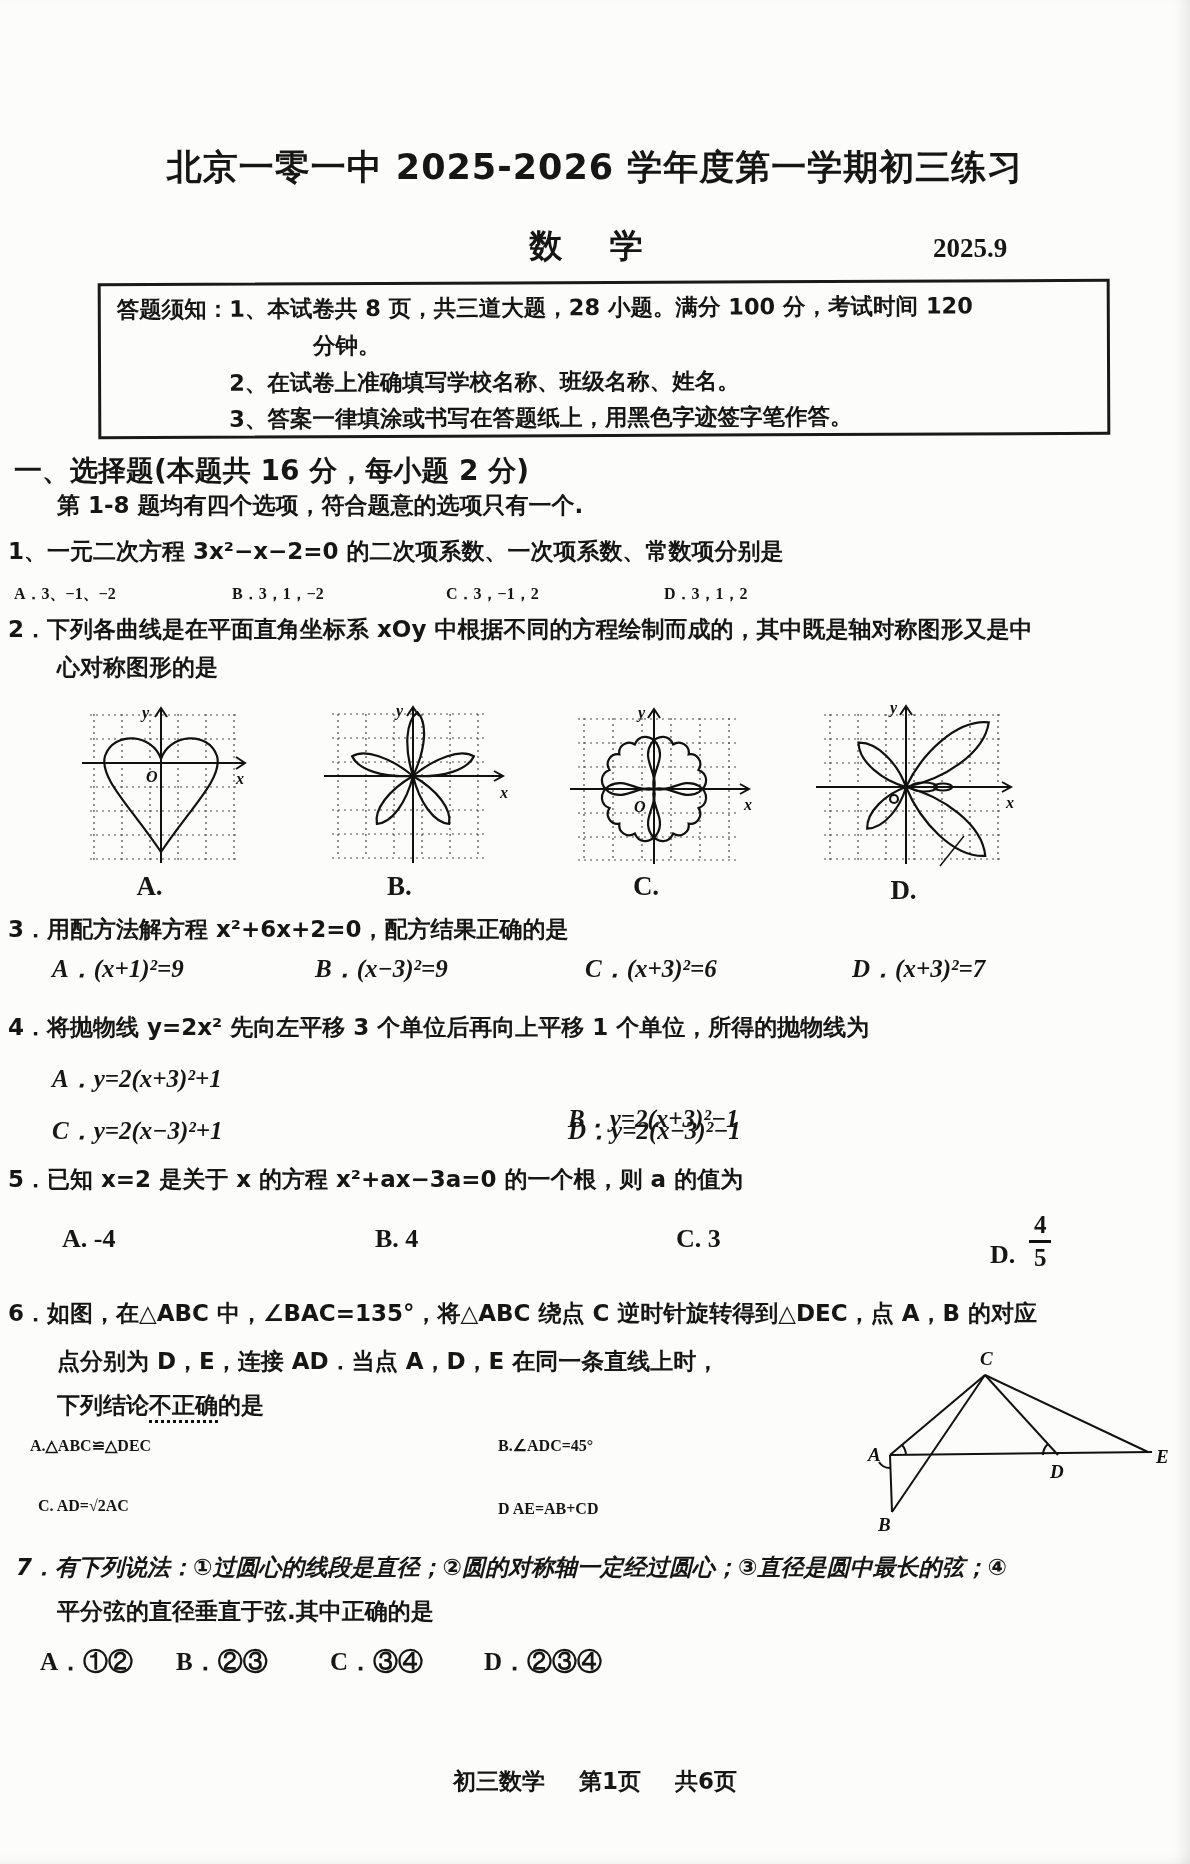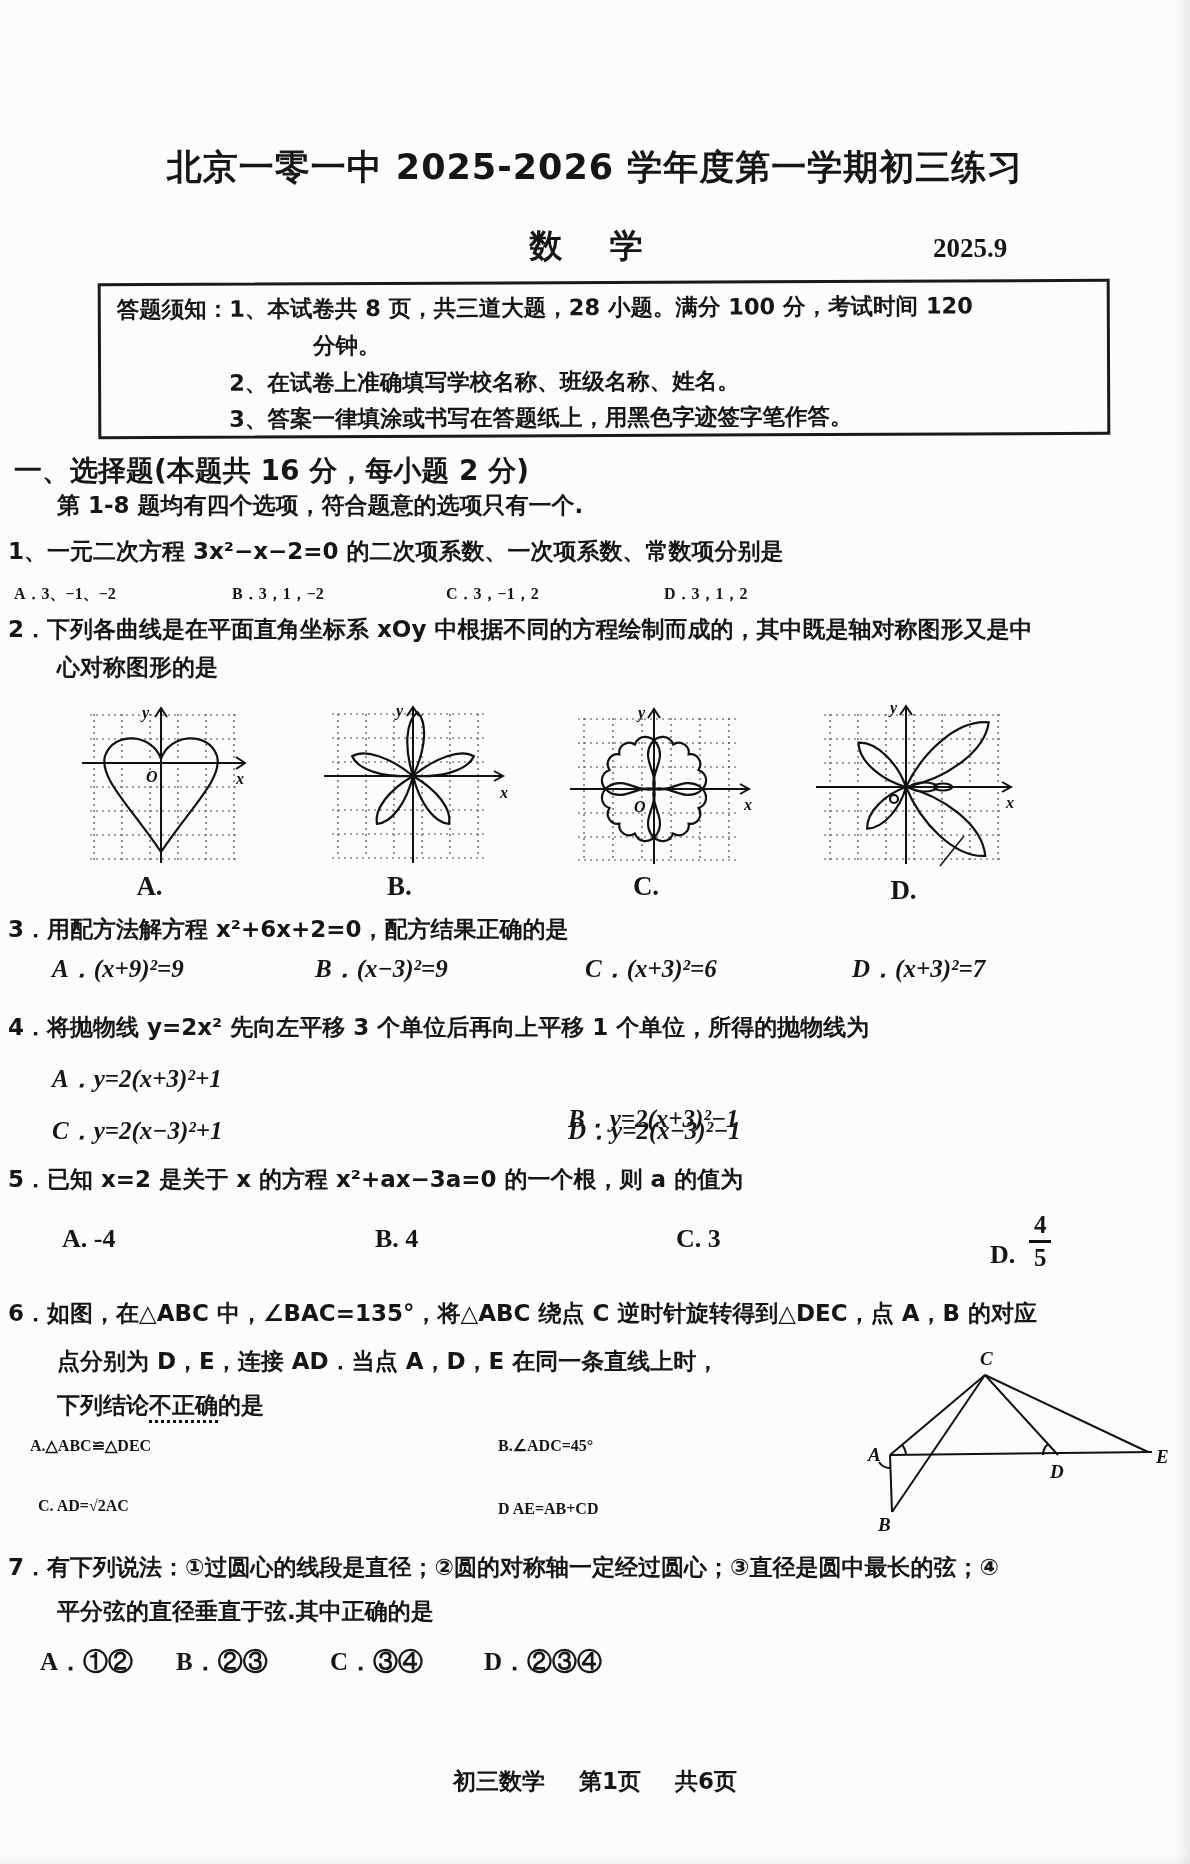--- a/index.html
+++ b/index.html
@@ -193,21 +193,21 @@
         <circle class="curve" cx="82" cy="99" r="4"></circle>
         <line x1="128" y1="166" x2="152" y2="136" stroke="#111" stroke-width="1.5"></line>
       </g>
       <text x="78" y="13">y</text>
       <text x="194" y="108">x</text>
     </svg>
     <div class="fig-label">D.</div>
   </div>
 
   <div class="abs stem" style="left:8px;top:914px;">3．用配方法解方程 x²+6x+2=0，配方结果正确的是</div>
-  <div class="abs formula" style="left:52px;top:952px;">A．(x+9)²=9</div>
+  <div class="abs formula" style="left:52px;top:952px;">A．(x+1)²=9</div>
   <div class="abs formula" style="left:315px;top:952px;">B．(x−3)²=9</div>
   <div class="abs formula" style="left:585px;top:952px;">C．(x+3)²=6</div>
   <div class="abs formula" style="left:852px;top:952px;">D．(x+3)²=7</div>
 
   <div class="abs stem" style="left:8px;top:1012px;">4．将抛物线 y=2x² 先向左平移 3 个单位后再向上平移 1 个单位，所得的抛物线为</div>
   <div class="abs formula" style="left:52px;top:1062px;">A．y=2(x+3)²+1</div>
   <div class="abs formula" style="left:568px;top:1062px;margin-top:40px;">B．y=2(x+3)²−1</div>
   <div class="abs formula" style="left:52px;top:1114px;">C．y=2(x−3)²+1</div>
   <div class="abs formula" style="left:568px;top:1114px;">D．y=2(x−3)²−1</div>
 
@@ -247,21 +247,21 @@
       <path d="M70,135 A13,13 0 0 1 59,129"></path>
       <path d="M228,111 A15,15 0 0 0 223,122"></path>
     </g>
     <text x="160" y="32">C</text>
     <text x="48" y="128">A</text>
     <text x="230" y="145">D</text>
     <text x="336" y="130">E</text>
     <text x="58" y="198">B</text>
   </svg>
 
-  <div class="abs stem" style="left:8px;top:1552px;">7．有下列说法：①过圆心的线段是直径；②圆的对称轴一定经过圆心；③直径是圆中最长的弦；④</div>
+  <div class="abs stem" style="left:16px;top:1552px;font-style:italic;">7．有下列说法：①过圆心的线段是直径；②圆的对称轴一定经过圆心；③直径是圆中最长的弦；④</div>
   <div class="abs stem" style="left:57px;top:1596px;">平分弦的直径垂直于弦.其中正确的是</div>
   <div class="abs opt" style="left:40px;top:1645px;font-size:25px;">A．①②</div>
   <div class="abs opt" style="left:176px;top:1645px;font-size:25px;">B．②③</div>
   <div class="abs opt" style="left:330px;top:1645px;font-size:25px;">C．③④</div>
   <div class="abs opt" style="left:484px;top:1645px;font-size:25px;">D．②③④</div>
 
   <div class="abs footer" style="left:0;top:1766px;">
     <span>初三数学</span>
     <span>第1页</span>
     <span>共6页</span>

